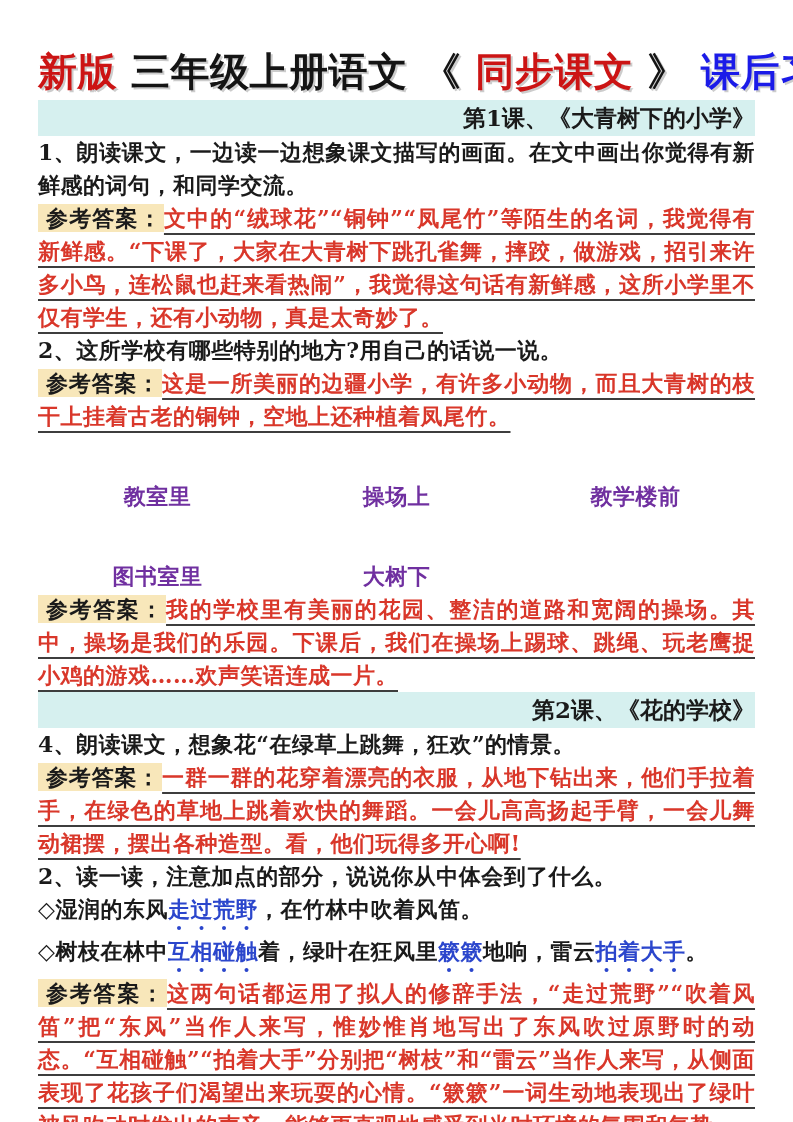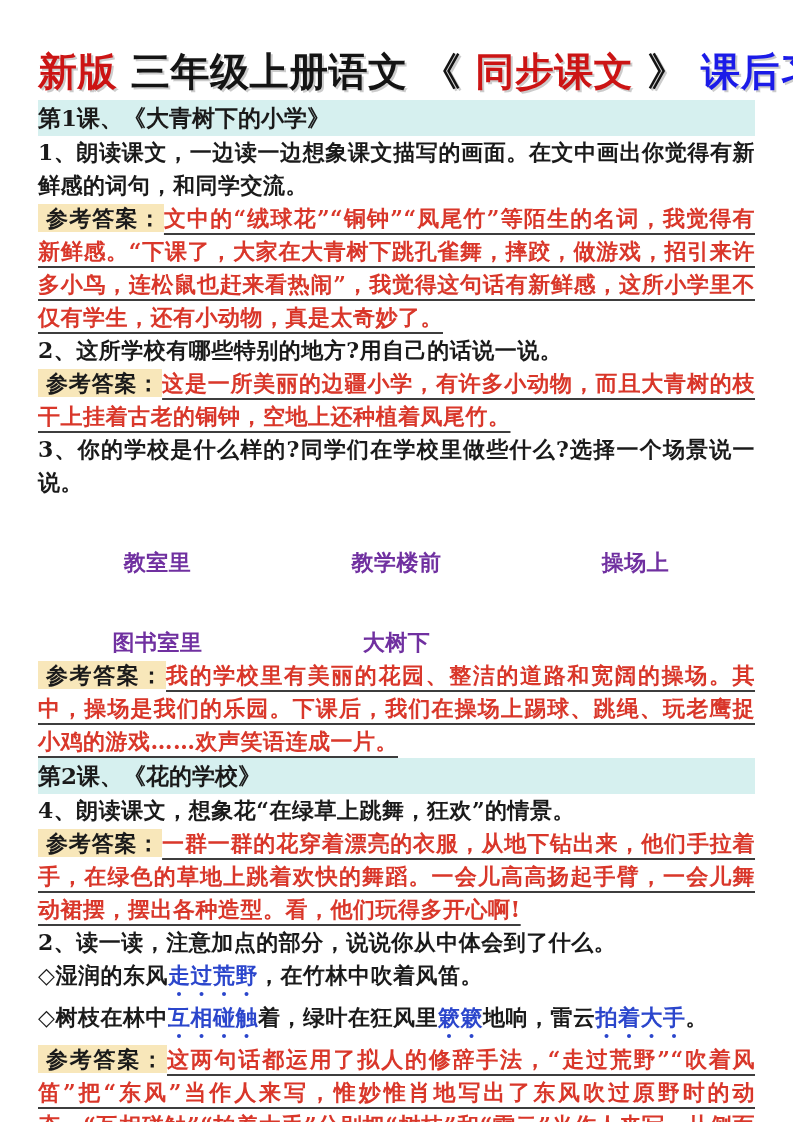--- a/index.html
+++ b/index.html
@@ -18,21 +18,21 @@
     text-align:center; font-size:39px; font-weight:900; line-height:46px;
     letter-spacing:0.5px; white-space:nowrap;
     text-shadow:2px 2px 0 rgba(110,110,110,0.35);
     margin-bottom:6px;
   }
   .t-red  { color:#cc1414;margin-top:43px; }
   .t-black{ color:#141414; }
   .t-blue { color:#1b1be8; }
   
   .section-header {
-    background:#d6f0ef; text-align:left;
+    background:#d6f0ef; text-align:right;
     font-size:23px; font-weight:700; color:#1a1a1a;
     line-height:36px; height:36px; width:100%;
   }
   
   .para {
     font-size:22px; line-height:33px; text-align:justify;
     color:#1a1a1a; font-weight:700; letter-spacing:0.5px;
   }
   .ans-label {
     background:#f8e7ba; color:#1a1a1a; font-weight:700;
@@ -79,26 +79,25 @@
   <div class="section-header">第1课、《大青树下的小学》</div>
 
   <p class="para">1、朗读课文，一边读一边想象课文描写的画面。在文中画出你觉得有新鲜感的词句，和同学交流。</p>
 
   <p class="para"><span class="ans-label">参考答案：</span><span class="red-ans">文中的“绒球花”“铜钟”“凤尾竹”等陌生的名词，我觉得有新鲜感。“下课了，大家在大青树下跳孔雀舞，摔跤，做游戏，招引来许多小鸟，连松鼠也赶来看热闹”，我觉得这句话有新鲜感，这所小学里不仅有学生，还有小动物，真是太奇妙了。</span></p>
 
   <p class="para">2、这所学校有哪些特别的地方?用自己的话说一说。</p>
 
   <p class="para"><span class="ans-label">参考答案：</span><span class="red-ans">这是一所美丽的边疆小学，有许多小动物，而且大青树的枝干上挂着古老的铜钟，空地上还种植着凤尾竹。</span></p>
 
-  <p class="para">3、你的学校是什么样的?同学们在学校里做些什么?选择一个场景说一说。</p>
 
   <div class="scene-grid">
     <span>教室里</span>
+    <span>操场上</span>
     <span>教学楼前</span>
-    <span>操场上</span>
     <span>图书室里</span>
     <span>大树下</span>
   </div>
 
   <p class="para"><span class="ans-label">参考答案：</span><span class="red-ans">我的学校里有美丽的花园、整洁的道路和宽阔的操场。其中，操场是我们的乐园。下课后，我们在操场上踢球、跳绳、玩老鹰捉小鸡的游戏……欢声笑语连成一片。</span></p>
 
   <div class="section-header">第2课、《花的学校》</div>
 
   <p class="para">4、朗读课文，想象花“在绿草上跳舞，狂欢”的情景。</p>
 

